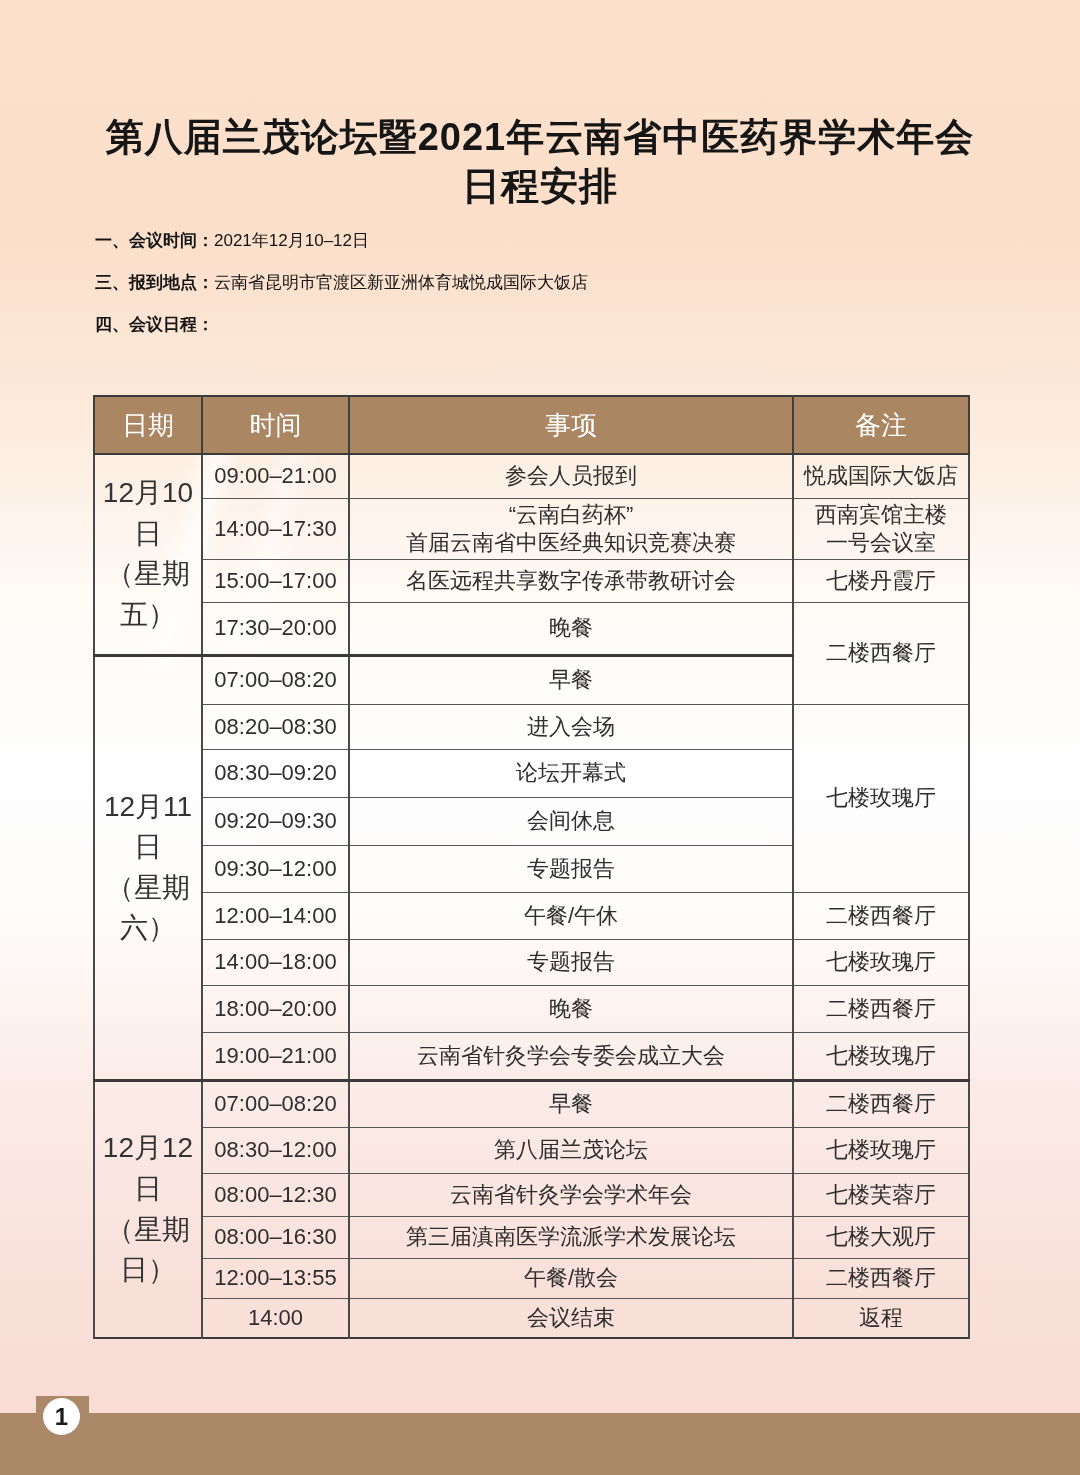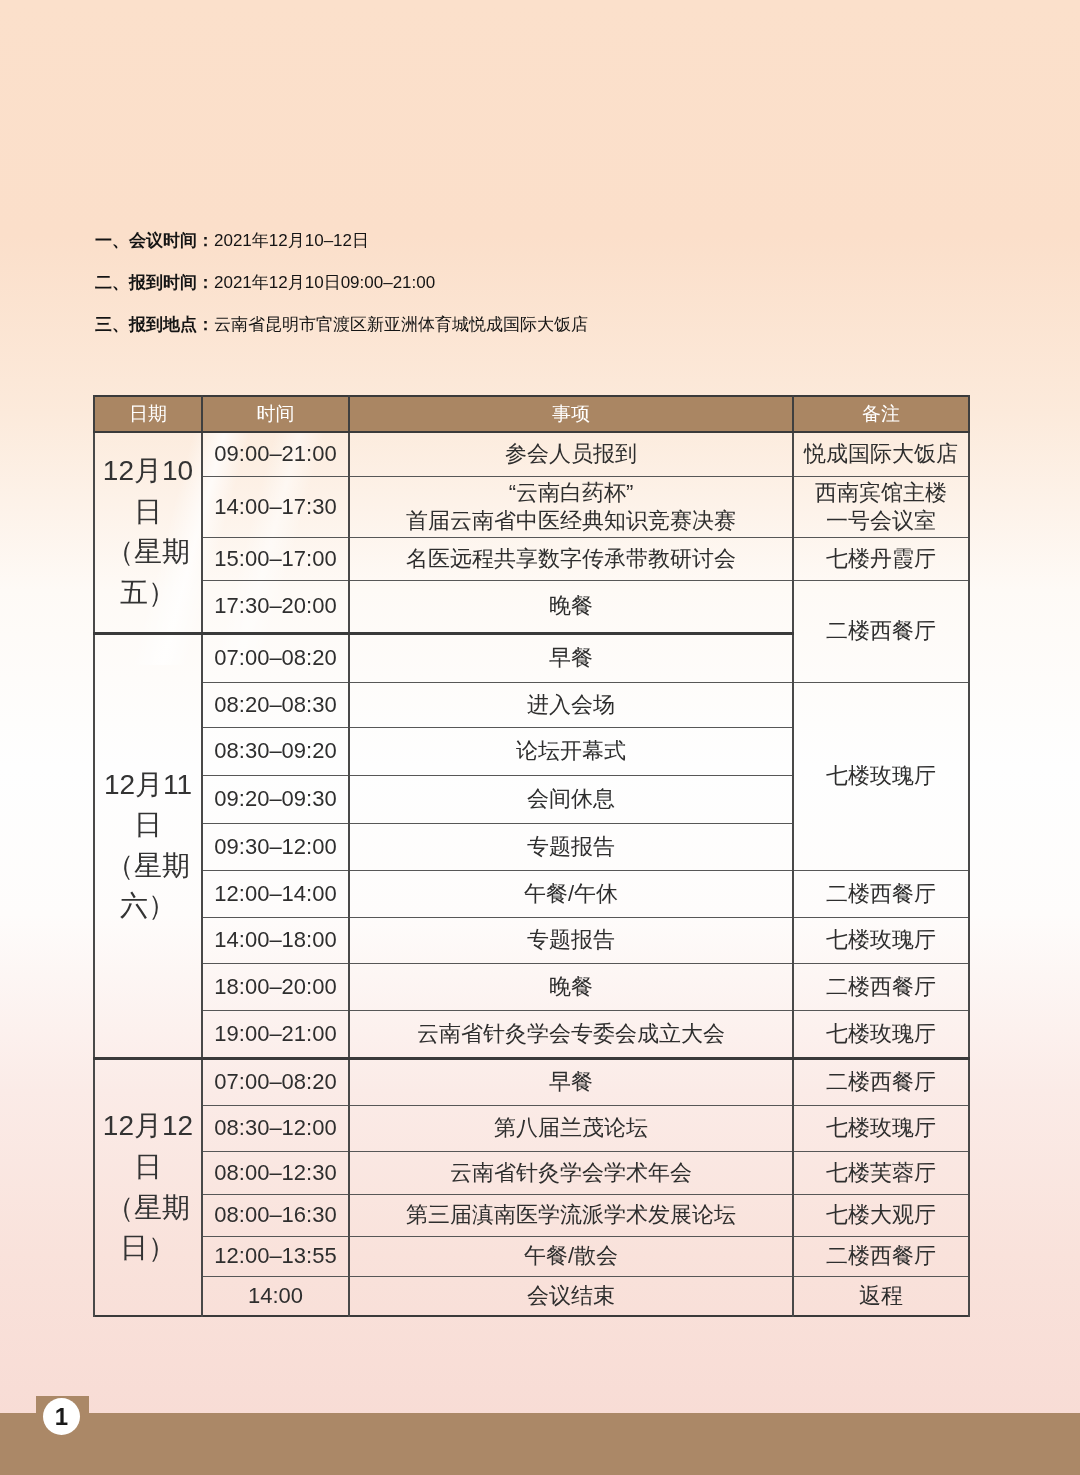--- a/index.html
+++ b/index.html
@@ -73,22 +73,22 @@
     width: 875px;
     border-collapse: collapse;
     table-layout: fixed;
     z-index: 1;
   }
   table.schedule { border: 2px solid #3a3a3a; }
   table.schedule th {
     background: #aa8663;
     color: #ffffff;
     font-weight: normal;
-    font-size: 19px;
-    height: 36px;
+    font-size: 26px;
+    height: 58px;
     border-left: 2px solid #3f3f3f;
     border-right: 2px solid #3f3f3f;
     border-bottom: 2px solid #3a3a3a;
     text-align: center;
     vertical-align: middle;
   }
   table.schedule td {
     text-align: center;
     vertical-align: middle;
     font-size: 22px;
@@ -130,30 +130,34 @@
     color: #1a1a1a;
   }
 </style>
 </head>
 <body>
 
 <div class="page">
 
   <div class="light-streak"></div>
 
+  <div class="page-title">
+    <div>第八届兰茂论坛暨2021年云南省中医药界学术年会</div>
+    <div>日程安排</div>
+  </div>
 
   <div class="info-list">
     <div class="info-row">
       <span class="info-label">一、会议时间：</span><span class="info-value">2021年12月10–12日</span>
     </div>
     <div class="info-row">
-      <span class="info-label">二、报到时间：</span><span class="info-value">2021年12月10日09:00–21:00</span>
+      <span class="info-label">三、报到地点：</span><span class="info-value">云南省昆明市官渡区新亚洲体育城悦成国际大饭店</span>
     </div>
     <div class="info-row">
-      <span class="info-label">三、报到地点：</span><span class="info-value">云南省昆明市官渡区新亚洲体育城悦成国际大饭店</span>
+      <span class="info-label">四、会议日程：</span><span class="info-value"></span>
     </div>
   </div>
 
   <table class="schedule">
     <colgroup>
       <col style="width:108px">
       <col style="width:147px">
       <col style="width:444px">
       <col style="width:176px">
     </colgroup>

